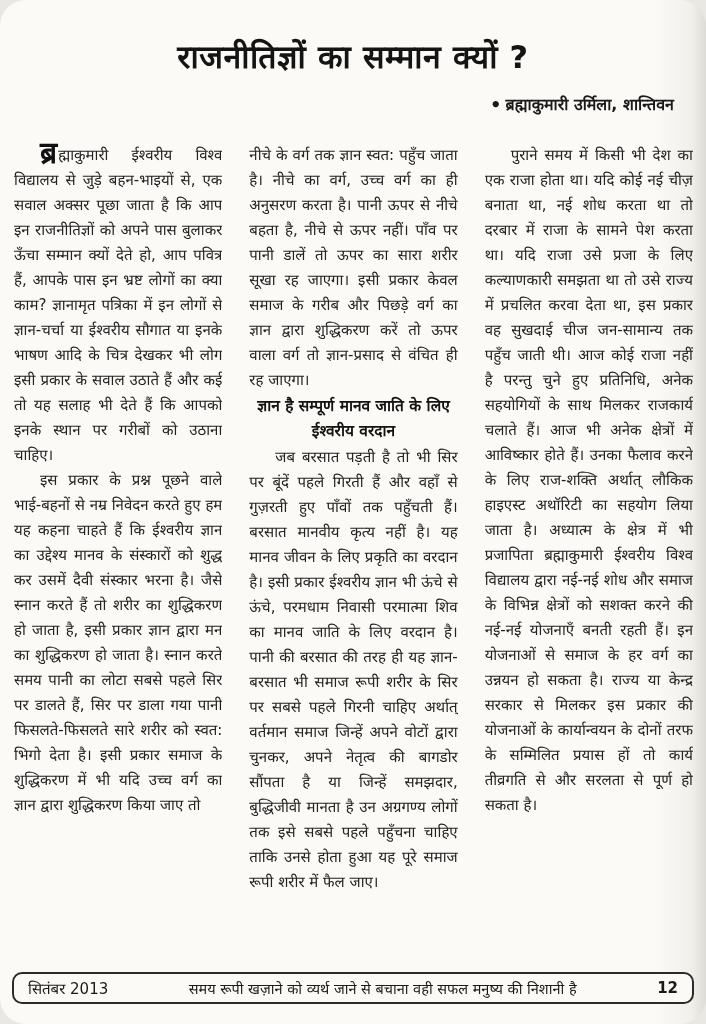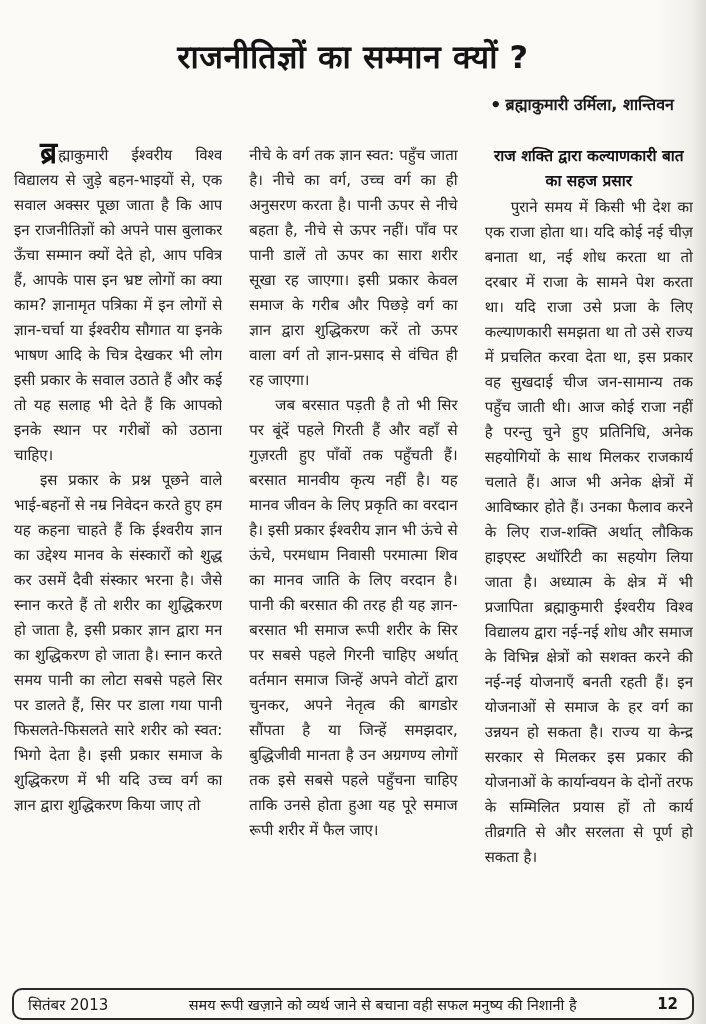--- a/index.html
+++ b/index.html
@@ -9,20 +9,21 @@
     font-family: "DejaVu Sans", "Liberation Serif", sans-serif;
   }
   .page {
     position: relative;
     width: 706px;
     height: 1024px;
     margin: 0 auto;
     background: linear-gradient(90deg, #fbfaf7 0%, #fbfaf7 93%, #f1efea 98%, #dedcd6 100%);
     color: #1f1f1f;
     overflow: hidden;
+    border-radius: 26px;
   }
   .page-title {
     text-align: center;
     padding-top: 34px;
     font-size: 32px;
     font-weight: 700;
     color: #141414;
     letter-spacing: 0.5px;
   }
   .byline {
@@ -81,21 +82,21 @@
     font-weight: 700;
     font-size: 15.5px;
     line-height: 25px;
     margin: 1px 0;
     color: #141414;
   }
   .footer-bar {
     position: absolute;
     left: 12px;
     right: 12px;
-    bottom: 4px;
+    bottom: 20px;
     height: 32px;
     border: 2px solid #2b2b2b;
     border-radius: 10px;
     background: #fbfaf7;
     display: flex;
     align-items: center;
     padding: 0 14px;
     box-sizing: border-box;
     font-size: 15px;
     color: #1a1a1a;
@@ -131,25 +132,25 @@
 
   <div class="columns">
 
     <div class="col">
       <p class="para"><span class="dropcap">ब्र</span><span>ह्माकुमारी ईश्वरीय विश्व विद्यालय से जुड़े बहन-भाइयों से, एक सवाल अक्सर पूछा जाता है कि आप इन राजनीतिज्ञों को अपने पास बुलाकर ऊँचा सम्मान क्यों देते हो, आप पवित्र हैं, आपके पास इन भ्रष्ट लोगों का क्या काम? ज्ञानामृत पत्रिका में इन लोगों से ज्ञान-चर्चा या ईश्वरीय सौगात या इनके भाषण आदि के चित्र देखकर भी लोग इसी प्रकार के सवाल उठाते हैं और कई तो यह सलाह भी देते हैं कि आपको इनके स्थान पर गरीबों को उठाना चाहिए।</span></p>
       <p class="para">इस प्रकार के प्रश्न पूछने वाले भाई-बहनों से नम्र निवेदन करते हुए हम यह कहना चाहते हैं कि ईश्वरीय ज्ञान का उद्देश्य मानव के संस्कारों को शुद्ध कर उसमें दैवी संस्कार भरना है। जैसे स्नान करते हैं तो शरीर का शुद्धिकरण हो जाता है, इसी प्रकार ज्ञान द्वारा मन का शुद्धिकरण हो जाता है। स्नान करते समय पानी का लोटा सबसे पहले सिर पर डालते हैं, सिर पर डाला गया पानी फिसलते-फिसलते सारे शरीर को स्वत: भिगो देता है। इसी प्रकार समाज के शुद्धिकरण में भी यदि उच्च वर्ग का ज्ञान द्वारा शुद्धिकरण किया जाए तो</p>
     </div>
 
     <div class="col">
       <p class="para no-indent">नीचे के वर्ग तक ज्ञान स्वत: पहुँच जाता है। नीचे का वर्ग, उच्च वर्ग का ही अनुसरण करता है। पानी ऊपर से नीचे बहता है, नीचे से ऊपर नहीं। पाँव पर पानी डालें तो ऊपर का सारा शरीर सूखा रह जाएगा। इसी प्रकार केवल समाज के गरीब और पिछड़े वर्ग का ज्ञान द्वारा शुद्धिकरण करें तो ऊपर वाला वर्ग तो ज्ञान-प्रसाद से वंचित ही रह जाएगा।</p>
+      <p class="col-heading">ज्ञान है सम्पूर्ण मानव जाति के लिए ईश्वरीय वरदान</p>
       <p class="para">जब बरसात पड़ती है तो भी सिर पर बूंदें पहले गिरती हैं और वहाँ से गुज़रती हुए पाँवों तक पहुँचती हैं। बरसात मानवीय कृत्य नहीं है। यह मानव जीवन के लिए प्रकृति का वरदान है। इसी प्रकार ईश्वरीय ज्ञान भी ऊंचे से ऊंचे, परमधाम निवासी परमात्मा शिव का मानव जाति के लिए वरदान है। पानी की बरसात की तरह ही यह ज्ञान-बरसात भी समाज रूपी शरीर के सिर पर सबसे पहले गिरनी चाहिए अर्थात् वर्तमान समाज जिन्हें अपने वोटों द्वारा चुनकर, अपने नेतृत्व की बागडोर सौंपता है या जिन्हें समझदार, बुद्धिजीवी मानता है उन अग्रगण्य लोगों तक इसे सबसे पहले पहुँचना चाहिए ताकि उनसे होता हुआ यह पूरे समाज रूपी शरीर में फैल जाए।</p>
     </div>
 
     <div class="col">
-      <p class="col-heading">राज शक्ति द्वारा कल्याणकारी बात का सहज प्रसार</p>
       <p class="para">पुराने समय में किसी भी देश का एक राजा होता था। यदि कोई नई चीज़ बनाता था, नई शोध करता था तो दरबार में राजा के सामने पेश करता था। यदि राजा उसे प्रजा के लिए कल्याणकारी समझता था तो उसे राज्य में प्रचलित करवा देता था, इस प्रकार वह सुखदाई चीज जन-सामान्य तक पहुँच जाती थी। आज कोई राजा नहीं है परन्तु चुने हुए प्रतिनिधि, अनेक सहयोगियों के साथ मिलकर राजकार्य चलाते हैं। आज भी अनेक क्षेत्रों में आविष्कार होते हैं। उनका फैलाव करने के लिए राज-शक्ति अर्थात् लौकिक हाइएस्ट अथॉरिटी का सहयोग लिया जाता है। अध्यात्म के क्षेत्र में भी प्रजापिता ब्रह्माकुमारी ईश्वरीय विश्व विद्यालय द्वारा नई-नई शोध और समाज के विभिन्न क्षेत्रों को सशक्त करने की नई-नई योजनाएँ बनती रहती हैं। इन योजनाओं से समाज के हर वर्ग का उन्नयन हो सकता है। राज्य या केन्द्र सरकार से मिलकर इस प्रकार की योजनाओं के कार्यान्वयन के दोनों तरफ के सम्मिलित प्रयास हों तो कार्य तीव्रगति से और सरलता से पूर्ण हो सकता है।</p>
     </div>
 
   </div>
 
   <div class="footer-bar">
     <span class="footer-date">सितंबर 2013</span>
     <span class="footer-motto">समय रूपी खज़ाने को व्यर्थ जाने से बचाना वही सफल मनुष्य की निशानी है</span>
     <span class="footer-page">12</span>
   </div>

